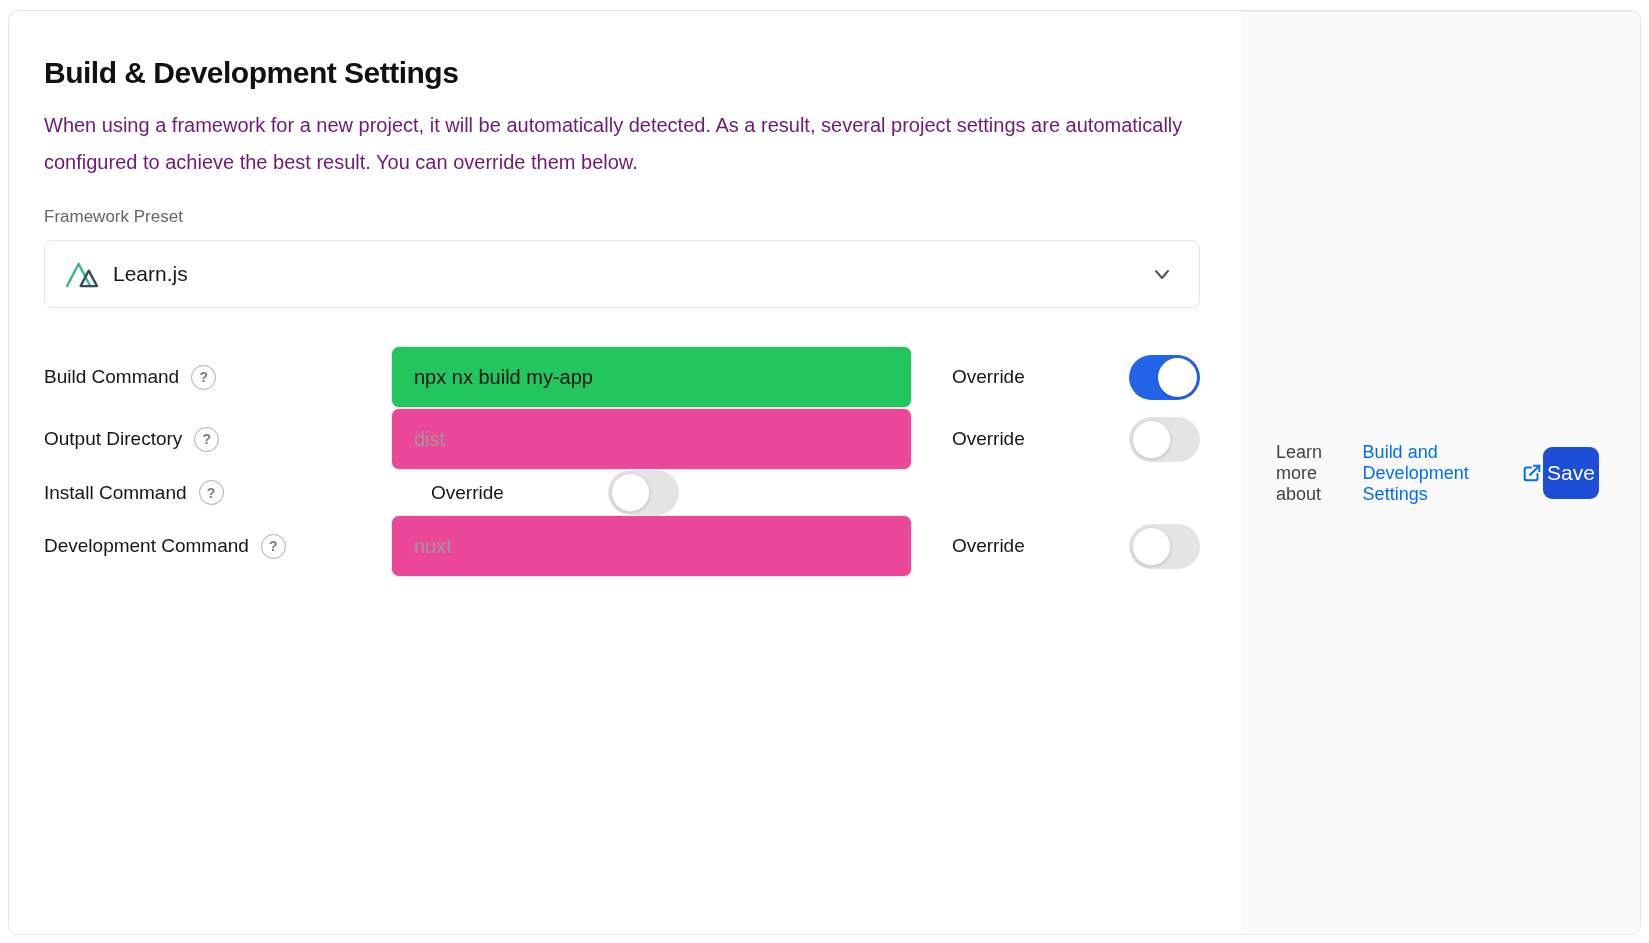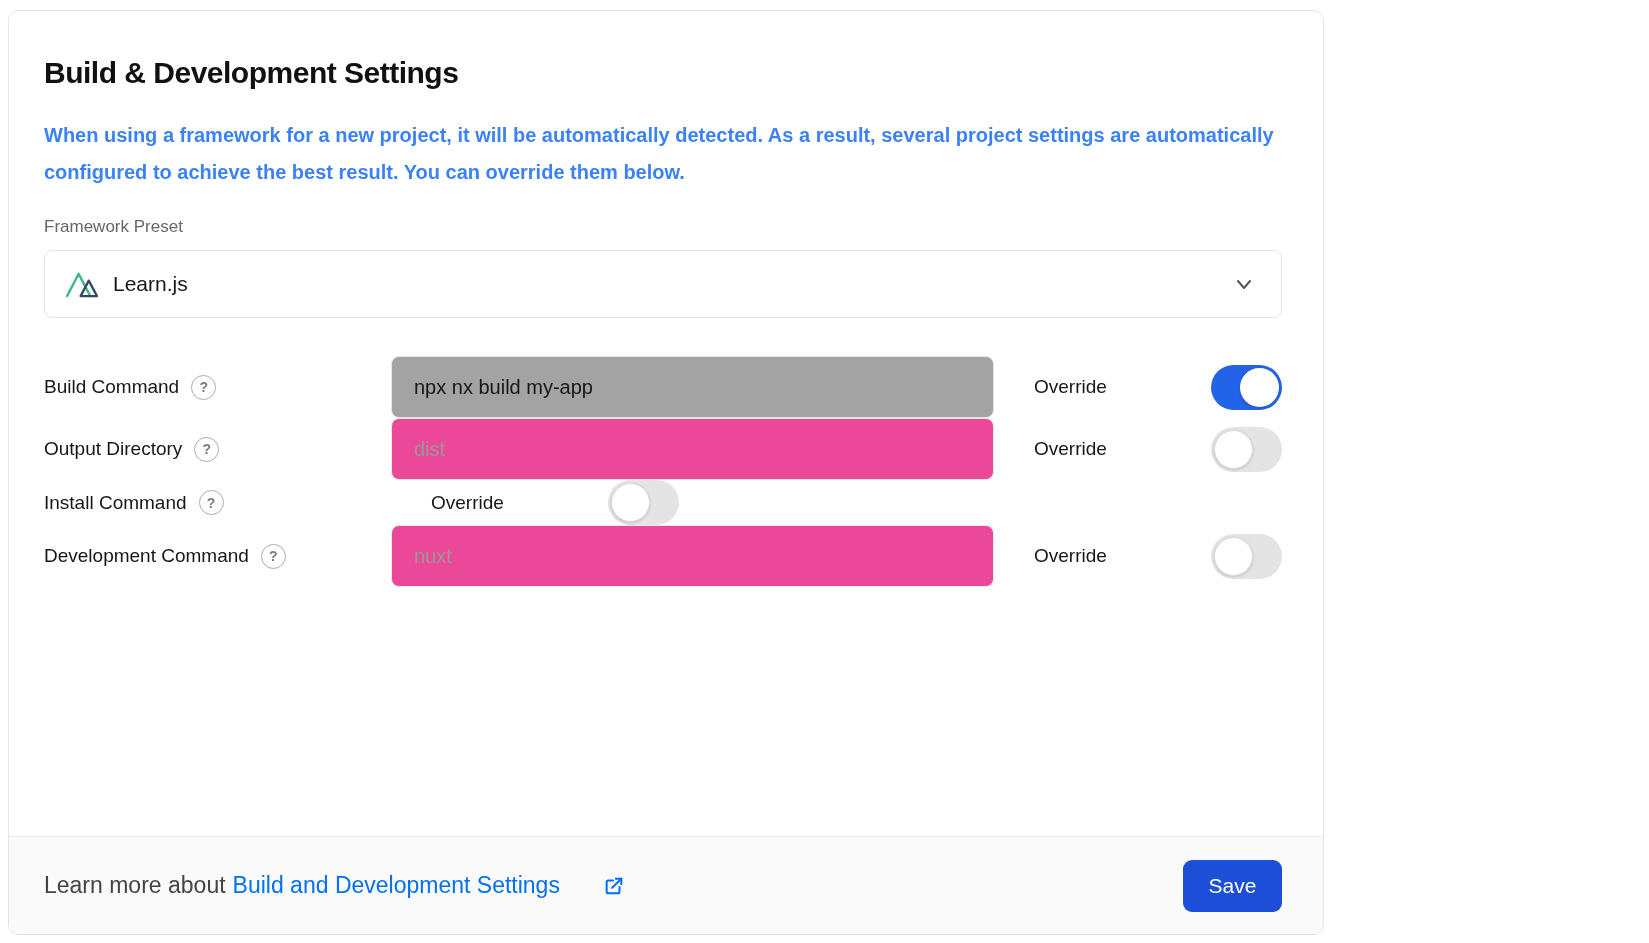--- a/index.html
+++ b/index.html
@@ -2,48 +2,47 @@
 <html style="--accent: #2263e7;"><head>
 <meta charset="utf-8">
 <style>
   * { margin: 0; padding: 0; box-sizing: border-box; }
   html, body { width: 1649px; height: 943px; background: #fff; }
   body { font-family: "Liberation Sans", "DejaVu Sans", sans-serif; color: #171717; }
 
   .card {
     position: absolute;
     left: 8px; top: 10px;
-    width: 1316px; height: 925px;
+    width: 1633px; height: 925px;
     background: #fff;
     border: 1px solid #e5e5e5;
     border-radius: 10px;
     display: flex;
-    flex-direction: column;
+    flex-direction: row;
     overflow: hidden;
   }
 
   .card-body {
     flex: 1;
     padding: 45px 41px 0 35px;
   }
 
   .title {
     font-size: 30px;
     font-weight: 700;
     letter-spacing: -0.5px;
     color: #111;
   }
 
   .description {
-    margin-top: 27px;
+    margin-top: 17px;
     font-size: 20px;
     line-height: 37px;
-    color: #3b82f6;
+    color: #701a75;
     max-width: 1430px;
-    font-weight: bold;
   }
 
   .field-label {
     margin-top: 26px;
     margin-bottom: 13px;
     font-size: 17px;
     color: #666;
   }
 
   .select {
@@ -89,21 +88,21 @@
 
   .text-input {
     flex: 1;
     height: 62px;
     border: 1px solid #e5e5e5;
     border-radius: 8px;
     font-family: inherit;
     font-size: 20px;
     color: #171717;
     padding: 0 22px;
-    background: #a3a3a3;
+    background: #22c55e;
     outline: none;
   }
   .text-input:disabled {
     background: #ec4899;
     border-color: #eaeaea;
   }
   .text-input::placeholder { color: #999; opacity: 1; }
 
   .override-area {
     flex: 0 0 248px;
@@ -138,21 +137,21 @@
 
   .card-footer {
     flex: 0 0 98px;
     background: #fafafa;
     border-top: 1px solid #eaeaea;
     display: flex;
     align-items: center;
     justify-content: space-between;
     padding: 0 41px 0 35px;
   }
-  .learn-more { font-size: 23px; color: #444; display: flex; align-items: center; }
+  .learn-more { font-size: 18px; color: #444; display: flex; align-items: center; }
   .learn-more a {
     color: #0070f3;
     text-decoration: none;
     margin-left: 7px;
     display: inline-flex;
     align-items: center;
     cursor: pointer;
     gap: 38px;
   }
   .ext-icon { margin-left: 5px; }

